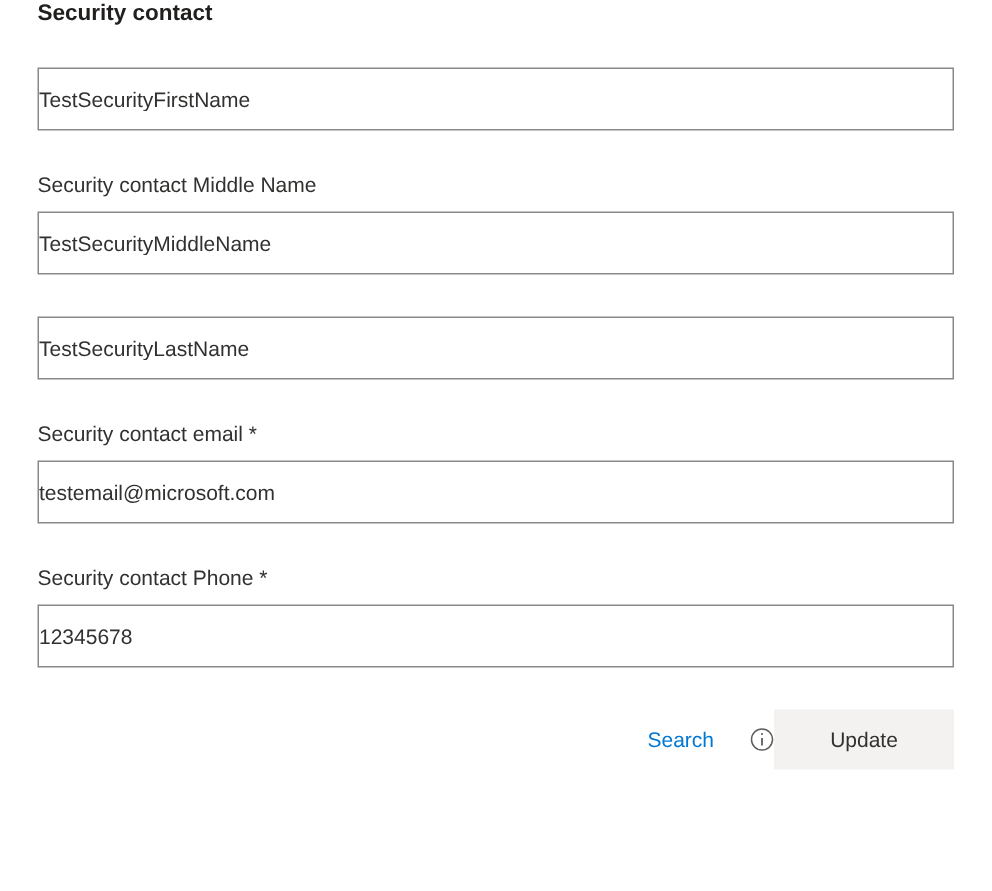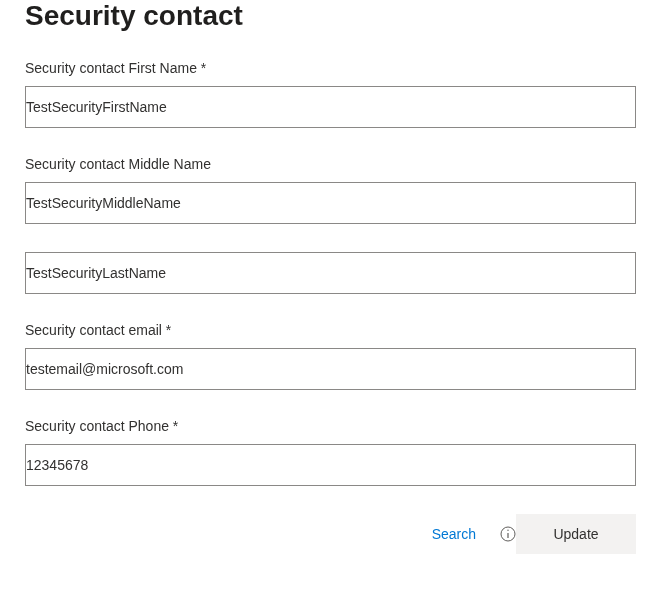--- a/index.html
+++ b/index.html
@@ -9,21 +9,21 @@
     }
     body {
       font-family: "Segoe UI", -apple-system, BlinkMacSystemFont, sans-serif;
       font-size: 14px;
       color: #323130;
       background: #ffffff;
       width: 661px;
       padding: 0 25px 20px 25px;
     }
     .section-title {
-      font-size: 28px;
+      font-size: 15px;
       font-weight: 600;
       color: #201f1e;
       margin-top: 0;
       margin-bottom: 28px;
     }
     .form-group {
       margin-bottom: 28px;
     }
     .form-label {
       display: block;
@@ -89,21 +89,20 @@
       border: none;
       cursor: pointer;
     }
   </style>
 </head>
 <body>
 
 <h2 class="section-title">Security contact</h2>
 
 <div class="form-group">
-  <label class="form-label required">Security contact First Name</label>
   <input type="text" class="form-input" value="TestSecurityFirstName" style="">
 </div>
 
 <div class="form-group">
   <label class="form-label">Security contact Middle Name</label>
   <input type="text" class="form-input" value="TestSecurityMiddleName" style="">
 </div>
 
 <div class="form-group">
   <input type="text" class="form-input" value="TestSecurityLastName" style="">

